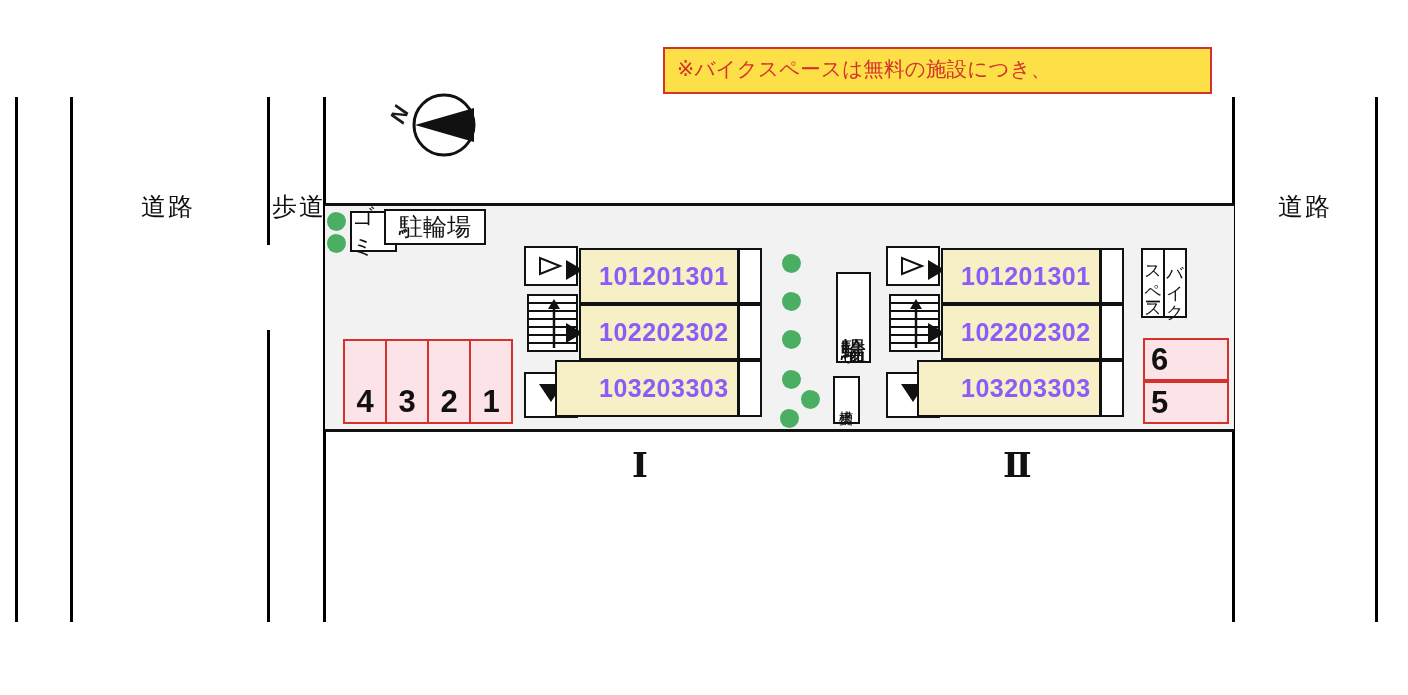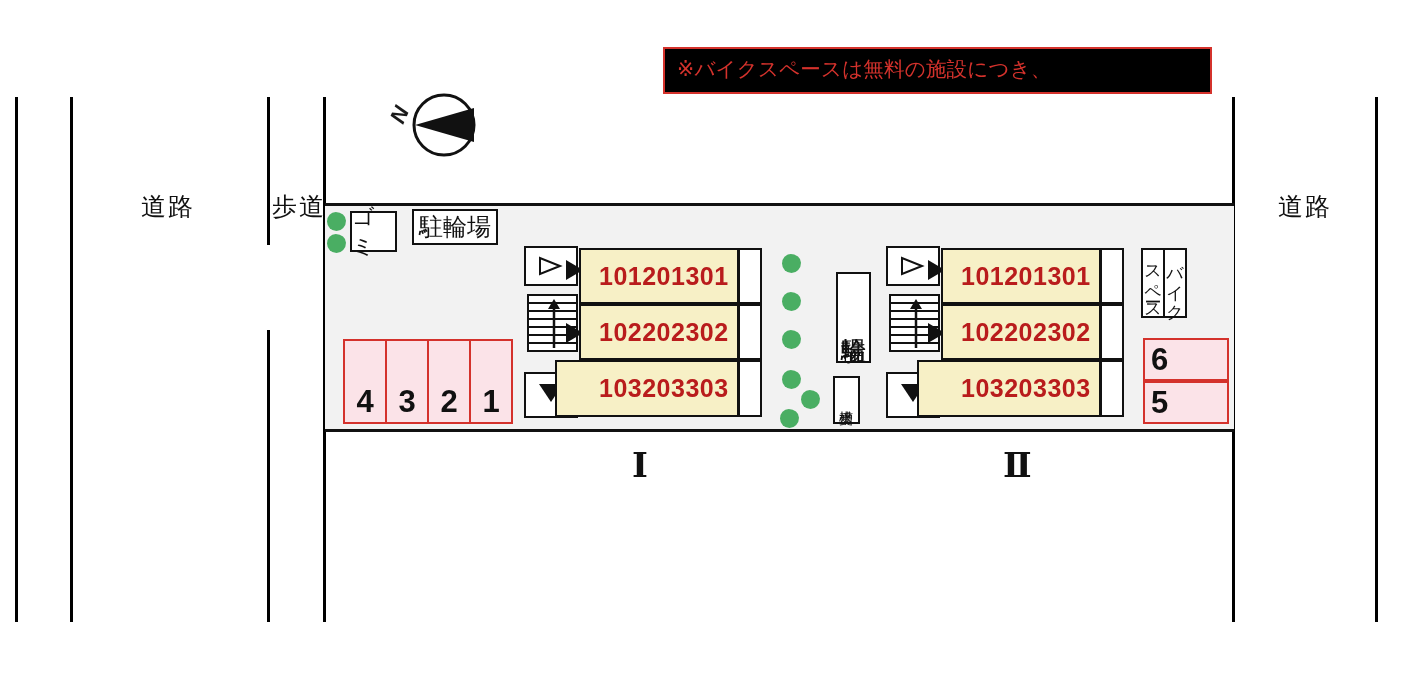--- a/index.html
+++ b/index.html
@@ -51,21 +51,21 @@
   }
 
   
   #notice {
     position: absolute;
     left: 663px;
     top: 47px;
     width: 549px;
     box-sizing: border-box;
     border: 2px solid #d4322c;
-    background: #000000;
+    background: #fde047;
     padding: 7px 14px 9px 12px;
   }
   #notice p {
     margin: 0;
     color: #d4322c;
     font-size: 20.5px;
     line-height: 1.33;
     letter-spacing: 0.2px;
     white-space: nowrap;
     font-family: "DejaVu Sans", "Liberation Sans", sans-serif;
@@ -156,21 +156,21 @@
     display: flex;
     width: 100%;
     justify-content: space-around;
     padding: 0 10px 0 18px;
     box-sizing: border-box;
   }
   .unit-row .nums span {
     font-size: 25px;
     font-weight: bold;
     letter-spacing: 0.5px;
-    color: #b91c1c;
+    color: #8b5cf6;
     font-family: "Liberation Sans", sans-serif;
   }
   .balcony {
     position: absolute;
     box-sizing: border-box;
     background: #ffffff;
     border: 2.5px solid #111;
   }
 
   
@@ -242,21 +242,21 @@
       <polygon points="88,22 88,56 29,39" fill="#111"></polygon>
     </svg>
   </div>
 
   <div id="site"></div>
 
   <div class="shrub" style="left:327px; top:212px;"></div>
   <div class="shrub" style="left:327px; top:234px;"></div>
 
   <div class="tbox" style="left:350px; top:211px; width:47px; height:41px; font-size:22px;">ゴミ</div>
-  <div class="tbox" style="left:412px; top:209px; width:86px; height:36px; font-size:24px;">駐輪場</div>
+  <div class="tbox" style="left:384px; top:209px; width:102px; height:36px; font-size:24px;">駐輪場</div>
 
   <div class="stall bot" style="left:343px; top:339px; width:44px; height:85px;">4</div>
   <div class="stall bot" style="left:385px; top:339px; width:44px; height:85px;">3</div>
   <div class="stall bot" style="left:427px; top:339px; width:44px; height:85px;">2</div>
   <div class="stall bot" style="left:469px; top:339px; width:44px; height:85px;">1</div>
 
   <div class="bldg" style="left:524px; width:238px;">
 
     <div class="stair-col">
       <div class="stair-box" style="left:0; top:0; width:54px; height:40px;"></div>

